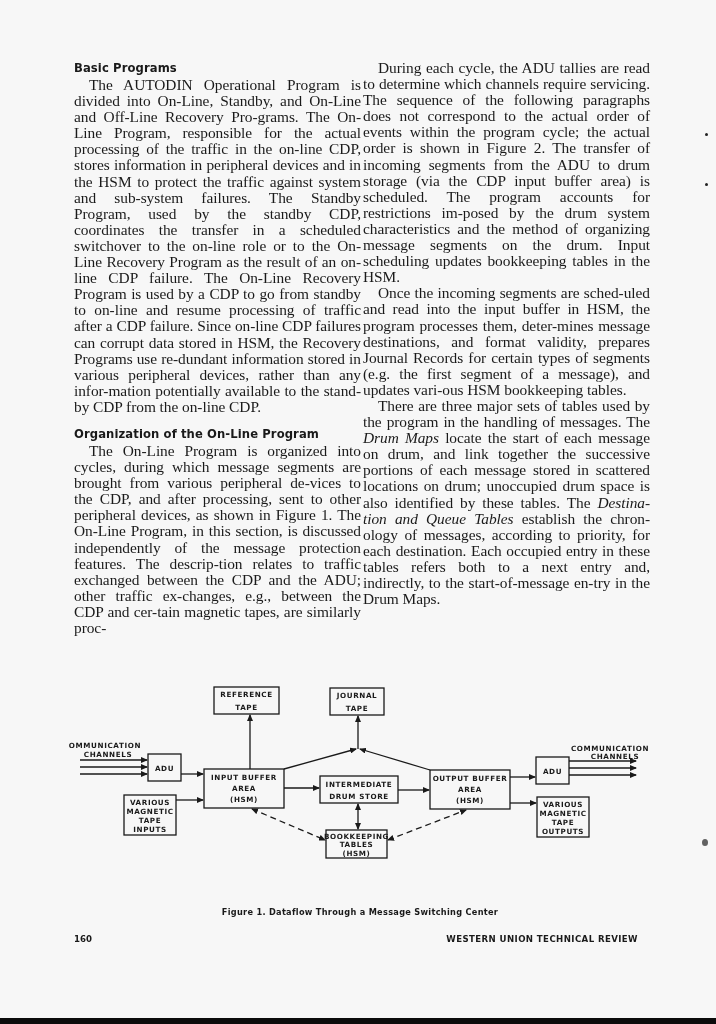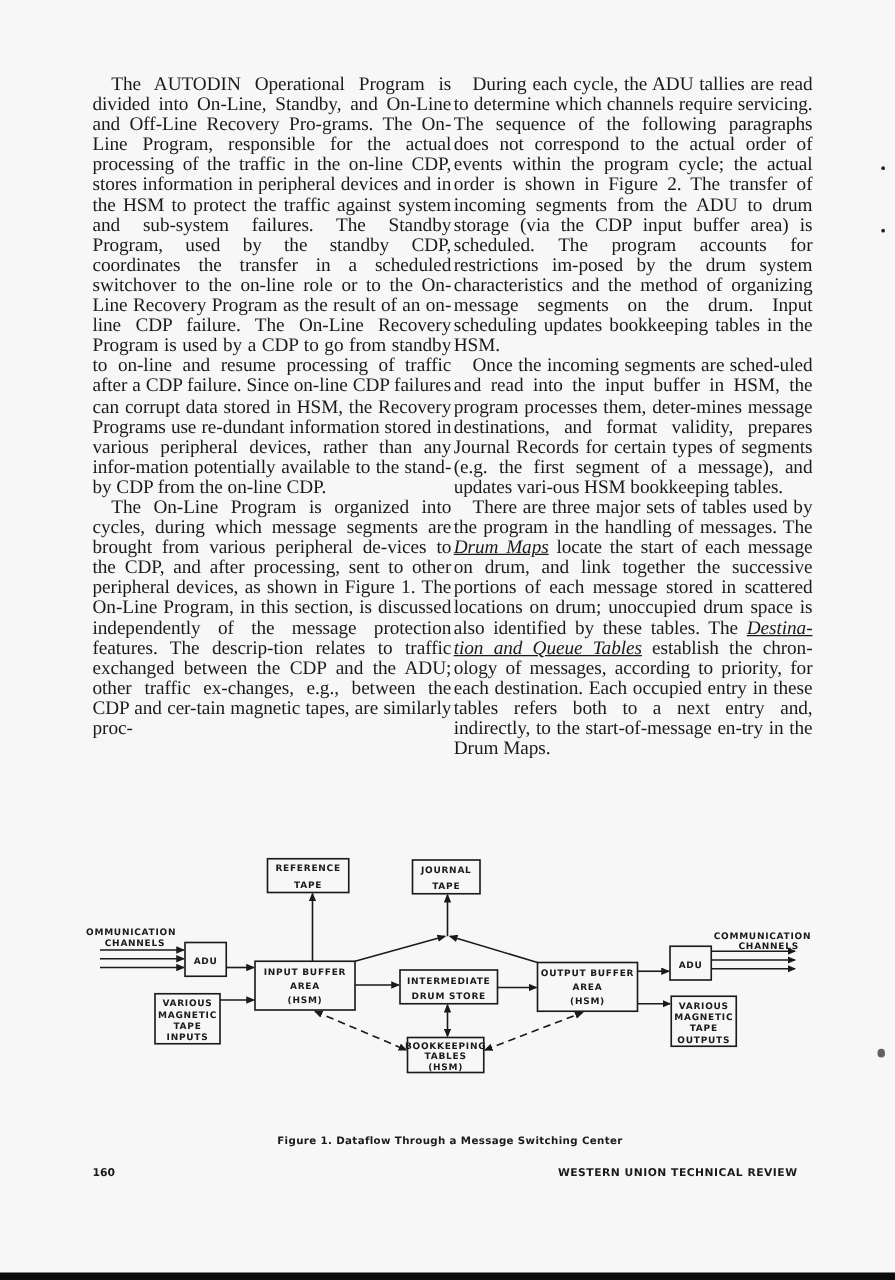--- a/index.html
+++ b/index.html
@@ -17,21 +17,21 @@
   .col-left { left: 74px; }
   .col-right { left: 363px; }
   .heading {
     font-family: "DejaVu Sans", sans-serif; font-weight: bold;
     font-size: 11.6px; line-height: 16px; margin: 0 0 1px 0;
     letter-spacing: 0.1px; text-align: left;
   }
   p { margin: 0; text-indent: 15px; hyphens: manual; }
   p.noindent { text-indent: 0; }
   .sec2 { margin-top: 11px; }
-  em { font-style: italic; text-decoration: underline; }
+  em { font-style: italic; }
   .diagram { position: absolute; left: 68px; top: 680px; width: 580px; height: 180px; }
   .diagram svg { width: 580px; height: 180px; display: block; }
   .diagram text {
     font-family: "DejaVu Sans", sans-serif; font-weight: bold; font-size: 7.2px;
     fill: #1a1a1a; text-anchor: middle; letter-spacing: 0.6px;
   }
   .caption {
     position: absolute; left: 0; width: 716px; top: 907px; text-align: center;
     font-family: "DejaVu Sans", sans-serif; font-weight: bold; font-size: 8.2px;
     letter-spacing: 0.3px; padding-left: 4px; box-sizing: border-box;
@@ -44,21 +44,23 @@
     position: absolute; right: 78px; top: 934px;
     font-family: "DejaVu Sans", sans-serif; font-weight: bold; font-size: 8.6px; letter-spacing: 0.4px; margin-left: 37px;
   }
   .bottom-bar { position: absolute; left: 0; right: 0; bottom: 0; height: 6px; background: #0b0b0b; }
   .speck { position: absolute; background: #222; border-radius: 50%; }
 </style>
 </head>
 <body>
 
 <div class="col col-left">
+  <div class="heading">Basic Programs</div>
   <p>The AUTODIN Operational Program is divided into On-Line, Standby, and On-Line and Off-Line Recovery Pro-grams. The On-Line Program, responsible for the actual processing of the traffic in the on-line CDP, stores information in peripheral devices and in the HSM to protect the traffic against system and sub-system failures. The Standby Program, used by the standby CDP, coordinates the transfer in a scheduled switchover to the on-line role or to the On-Line Recovery Program as the result of an on-line CDP failure. The On-Line Recovery Program is used by a CDP to go from standby to on-line and resume processing of traffic after a CDP failure. Since on-line CDP failures can corrupt data stored in HSM, the Recovery Programs use re-dundant information stored in various peripheral devices, rather than any infor-mation potentially available to the stand-by CDP from the on-line CDP.</p>
+  <div class="heading sec2">Organization of the On-Line Program</div>
   <p>The On-Line Program is organized into cycles, during which message segments are brought from various peripheral de-vices to the CDP, and after processing, sent to other peripheral devices, as shown in Figure 1. The On-Line Program, in this section, is discussed independently of the message protection features. The descrip-tion relates to traffic exchanged between the CDP and the ADU; other traffic ex-changes, e.g., between the CDP and cer-tain magnetic tapes, are similarly proc-</p>
 </div>
 
 <div class="col col-right">
   <p>During each cycle, the ADU tallies are read to determine which channels require servicing. The sequence of the following paragraphs does not correspond to the actual order of events within the program cycle; the actual order is shown in Figure 2. The transfer of incoming segments from the ADU to drum storage (via the CDP input buffer area) is scheduled. The program accounts for restrictions im-posed by the drum system characteristics and the method of organizing message segments on the drum. Input scheduling updates bookkeeping tables in the HSM.</p>
   <p>Once the incoming segments are sched-uled and read into the input buffer in HSM, the program processes them, deter-mines message destinations, and format validity, prepares Journal Records for certain types of segments (e.g. the first segment of a message), and updates vari-ous HSM bookkeeping tables.</p>
   <p><span>There are three major sets of tables used by the program in the handling of messages. The </span><em>Drum Maps</em><span> locate the start of each message on drum, and link together the successive portions of each message stored in scattered locations on drum; unoccupied drum space is also identified by these tables. The </span><em>Destina-tion and Queue Tables</em><span> establish the chron-ology of messages, according to priority, for each destination. Each occupied entry in these tables refers both to a next entry and, indirectly, to the start-of-message en-try in the Drum Maps.</span></p>
 </div>
 
 <div class="diagram">

